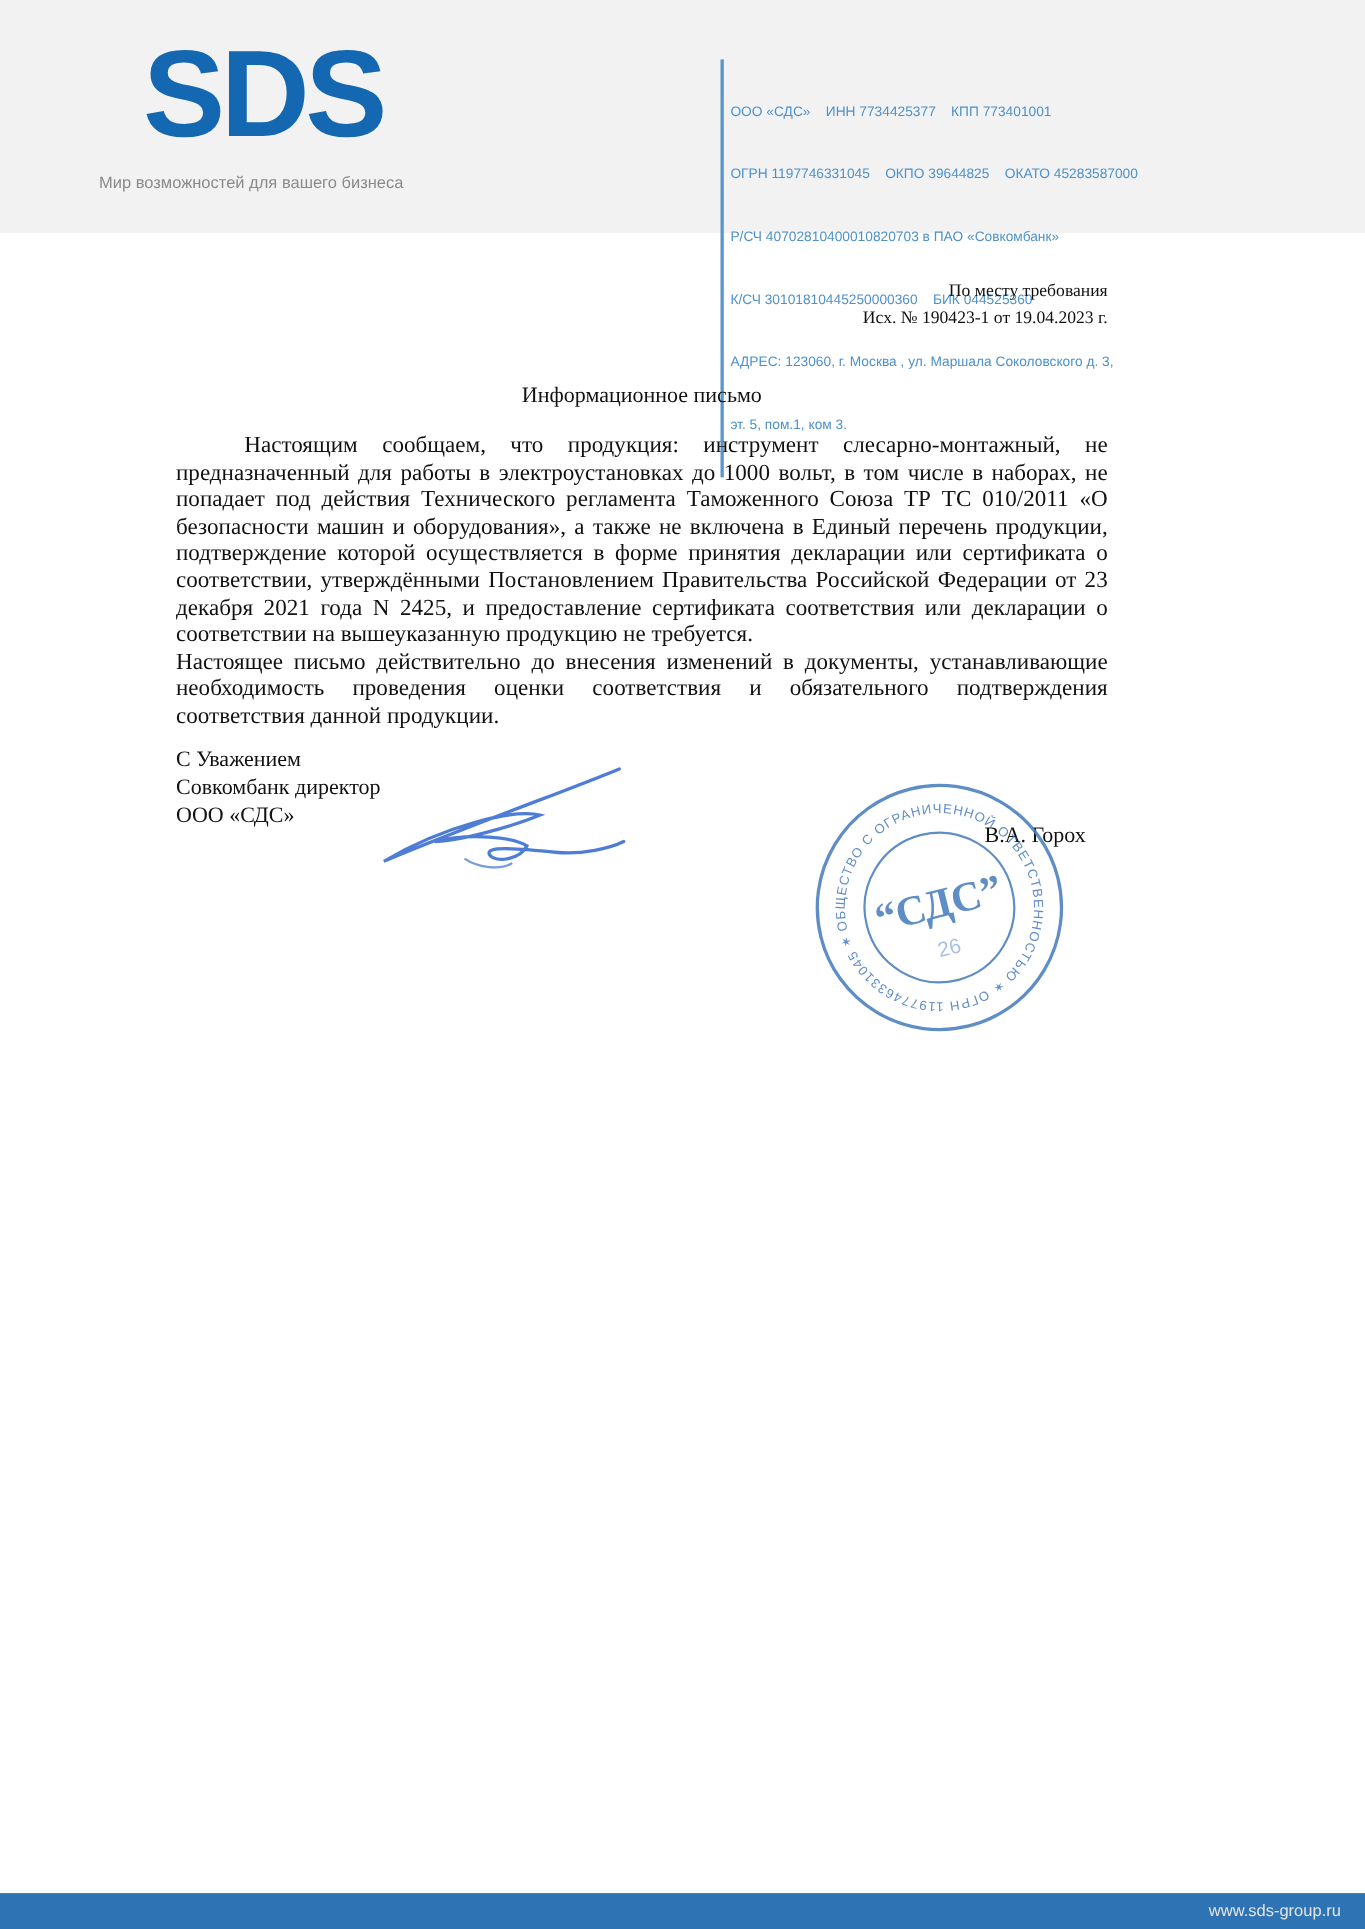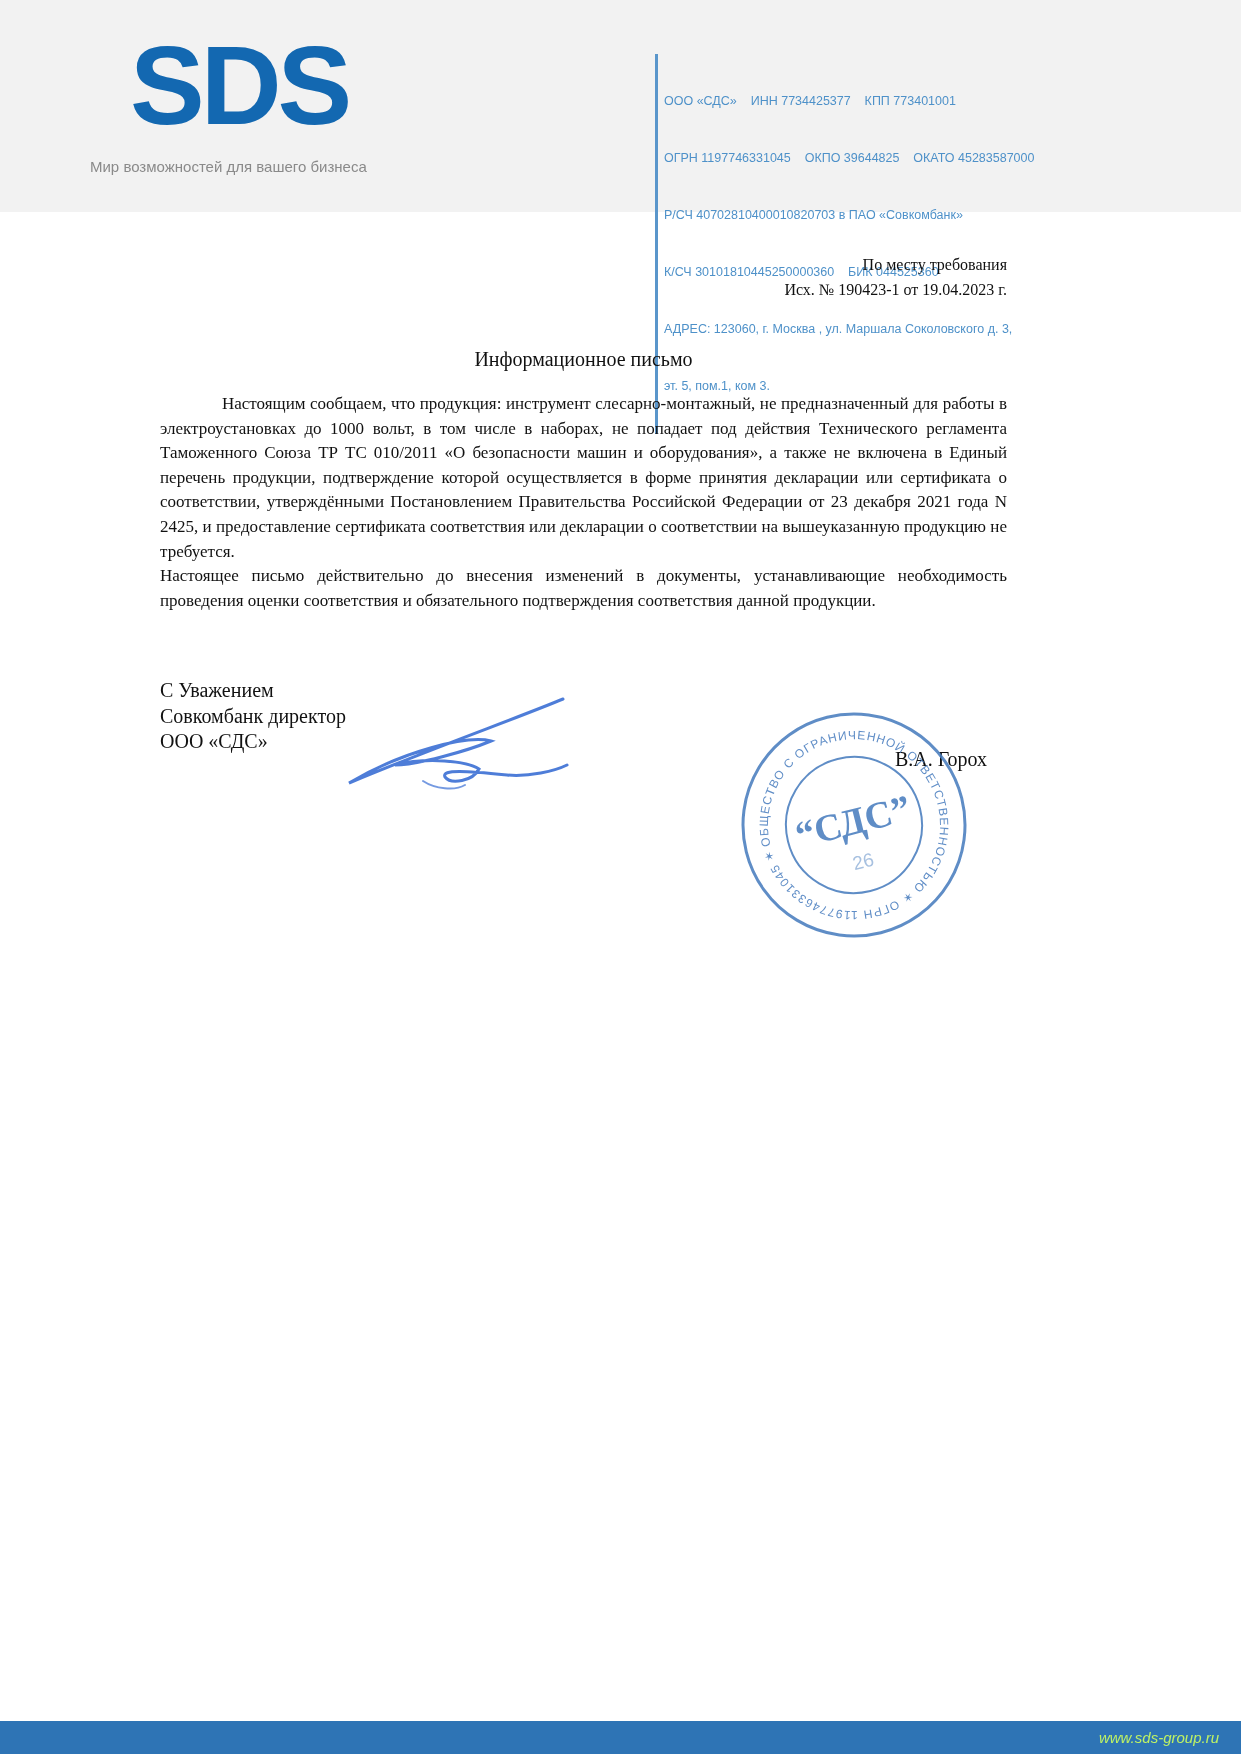--- a/index.html
+++ b/index.html
@@ -52,21 +52,21 @@
     font-size:16px; line-height:25px;
   }
 
   
   .letter-title {
     position:absolute; left:160px; top:348px; width:847px;
     text-align:center; font-size:20px;
   }
   .letter-body {
     position:absolute; left:160px; top:392px; width:847px;
-    font-size:17px; line-height:24.6px;
+    font-size:21px; line-height:24.6px;
     text-align:justify;
   }
   .letter-body p.indent { text-indent:62px; }
 
   
   .sign-block {
     position:absolute; left:160px; top:678px;
     font-size:20px; line-height:25.5px;
   }
   .sign-name {
@@ -92,21 +92,21 @@
   .footer-bar {
     position:absolute; left:0; bottom:0;
     width:1241px; height:33px;
     background:#2e74b5;
     font-family:"Liberation Sans", sans-serif;
     font-size:15px; line-height:33px;
     color:#ffffff;
     text-align:right;
     padding-right:22px;
   }
-  .footer-bar a { color:#bef264; text-decoration:none;font-style:italic; }
+  .footer-bar a { color:#e5e5e5; text-decoration:none; }
 </style>
 </head>
 <body>
 
 <div class="page">
 
   <div class="letterhead">
     <div class="logo">SDS</div>
     <div class="tagline">Мир возможностей для вашего бизнеса</div>
     <div class="company-details">

